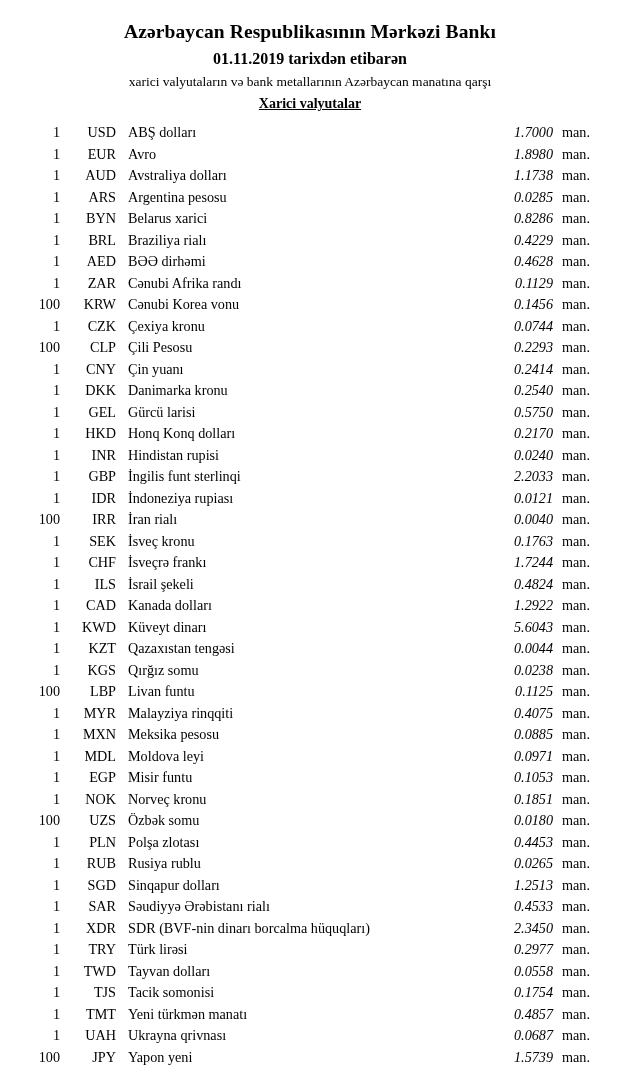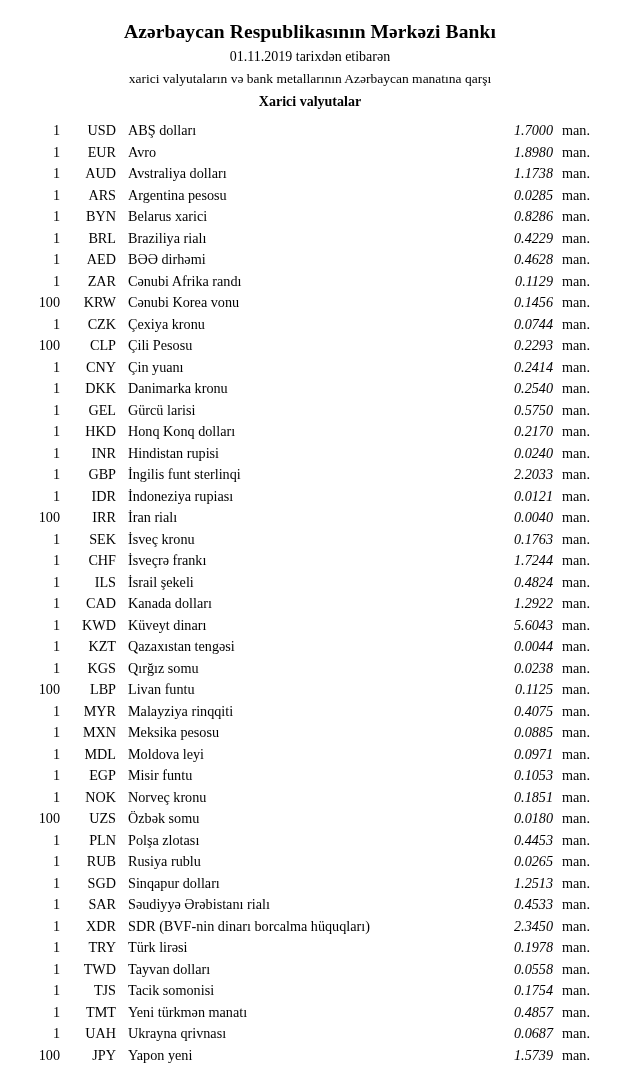--- a/index.html
+++ b/index.html
@@ -23,41 +23,42 @@
     text-align: center;
   }
   .bank-title {
     font-size: 19.5px;
     font-weight: bold;
     letter-spacing: 0.1px;
     margin: 12px 0 6px 0;
     line-height: 1.2;
   }
   .date-line {
-    font-size: 14px;
-    font-weight: normal;
+    font-size: 16px;
+    font-weight: bold;
     margin: 0 0 5px 0;
     line-height: 1.2;
   }
   .subtitle {
     font-size: 13.5px;
     margin: 0 0 5px 0;
     line-height: 1.25;
   }
   .bulletin-title {
     font-size: 15.5px;
     font-weight: bold;
     margin: 0 0 16px 0;
     line-height: 1.2;
   }
   .section-title {
     text-align: center;
     font-size: 14px;
     font-weight: bold;
     margin: 6px 0 10px 0;
+    text-decoration: underline;
   }
   table.rates {
     width: 100%;
     border-collapse: collapse;
     font-size: 14.2px;
   }
   table.rates td {
     padding: 0;
     line-height: 21.5px;
     height: 21.5px;
@@ -369,21 +370,21 @@
           <td class="col-units">1</td>
           <td class="col-code">XDR</td>
           <td class="col-name">SDR (BVF-nin dinarı borcalma hüquqları)</td>
           <td class="col-rate">2.3450</td>
           <td class="col-unit-label">man.</td>
         </tr>
         <tr>
           <td class="col-units">1</td>
           <td class="col-code">TRY</td>
           <td class="col-name">Türk lirəsi</td>
-          <td class="col-rate">0.1978</td>
+          <td class="col-rate">0.2977</td>
           <td class="col-unit-label">man.</td>
         </tr>
         <tr>
           <td class="col-units">1</td>
           <td class="col-code">TWD</td>
           <td class="col-name">Tayvan dolları</td>
           <td class="col-rate">0.0558</td>
           <td class="col-unit-label">man.</td>
         </tr>
         <tr>

